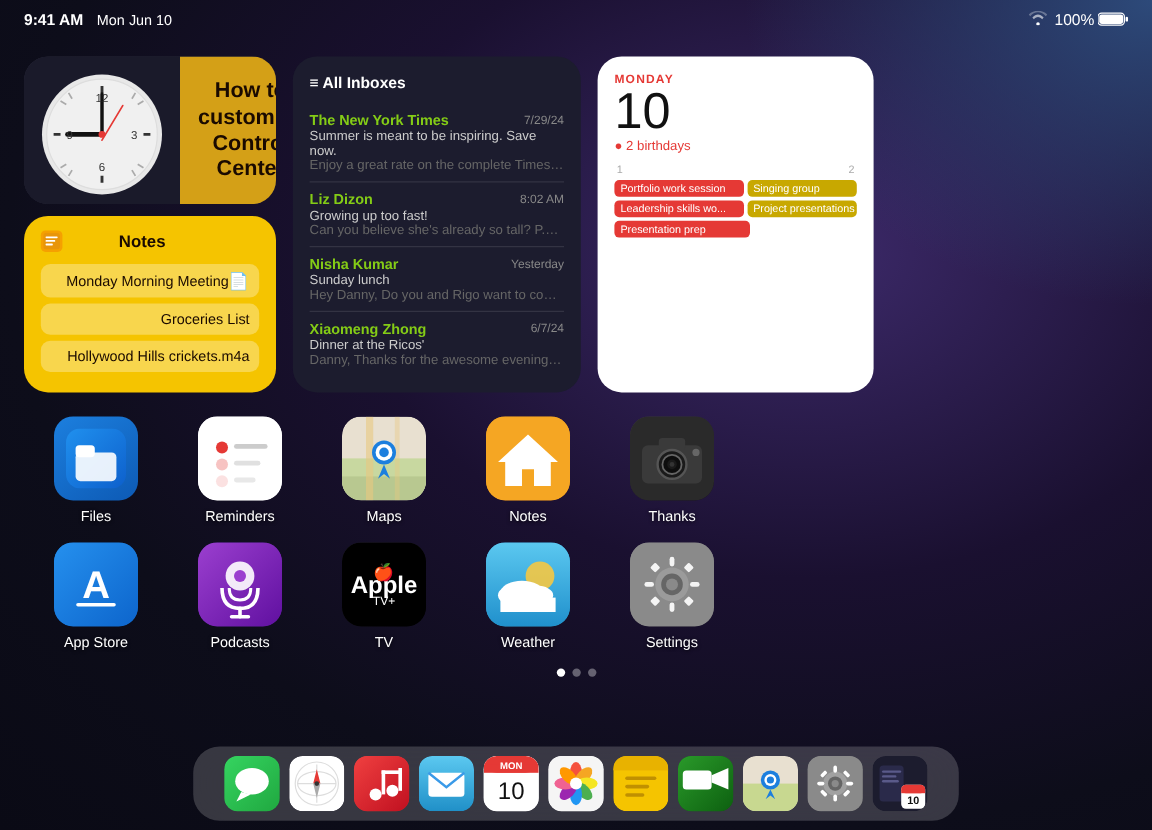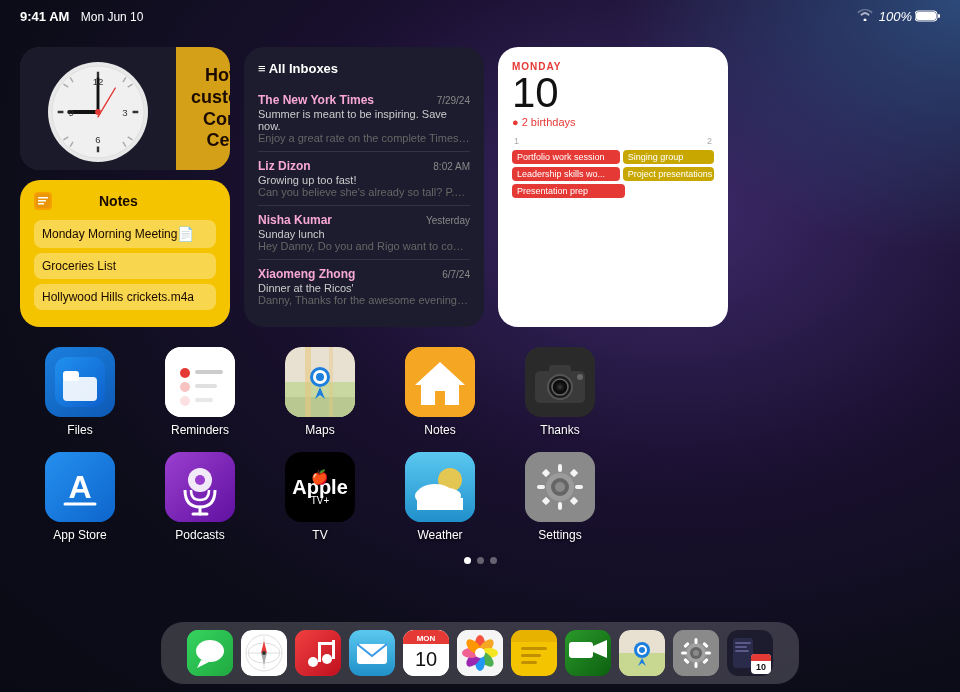--- a/index.html
+++ b/index.html
@@ -35,21 +35,21 @@
       display: flex;
       align-items: center;
       justify-content: space-between;
       padding: 0 20px;
       z-index: 10;
       color: white;
       font-size: 12px;
       font-weight: 500;
     }
     .status-time { font-weight: 600; font-size: 13px; }
-    .status-right { display: flex; align-items: flex-start; gap: 6px; font-size: 13px; font-style: italic; }
+    .status-right { display: flex; align-items: flex-start; gap: 6px; font-size: 13px; }
 
     
     .main {
       position: absolute;
       top: 32px; left: 0; right: 0; bottom: 70px;
       z-index: 1;
       padding: 15px 20px;
     }
 
     
@@ -73,21 +73,21 @@
       background: #2a2a3a;
       border-radius: 20px;
       overflow: hidden;
       height: 130px;
       display: flex;
       flex-direction: row;
       gap: 0;
     }
 
     .clock-face {
-      width: 156px;
+      width: 130px;
       height: 130px;
       background: #1a1a2a;
       border-radius: 20px 0 0 20px;
       position: relative;
       flex-shrink: 0;
     }
 
     .clock-circle {
       position: absolute;
       top: 50%; left: 50%;
@@ -154,21 +154,21 @@
       margin-left: 41px;
     }
 
     .notes-item {
       background: rgba(255,255,255,0.3);
       border-radius: 8px;
       padding: 6px 8px;
       margin-bottom: 5px;
       display: flex;
       align-items: center;
-      justify-content: flex-start;
+      justify-content: flex-end;
     }
 
     .notes-item-text {
       font-size: 12px;
       color: #1a0a00;
       font-weight: 500;
     }
 
     
     .mail-widget {
@@ -195,21 +195,21 @@
 
     .mail-item-row1 {
       display: flex;
       justify-content: space-between;
       align-items: center;
     }
 
     .mail-sender {
       font-size: 12px;
       font-weight: 600;
-      color: #f9a8d4;
+      color: #84cc16;
       text-align: center;
     }
 
     .mail-time {
       font-size: 10px;
       color: #888;
     }
 
     .mail-subject {
       font-size: 11px;

